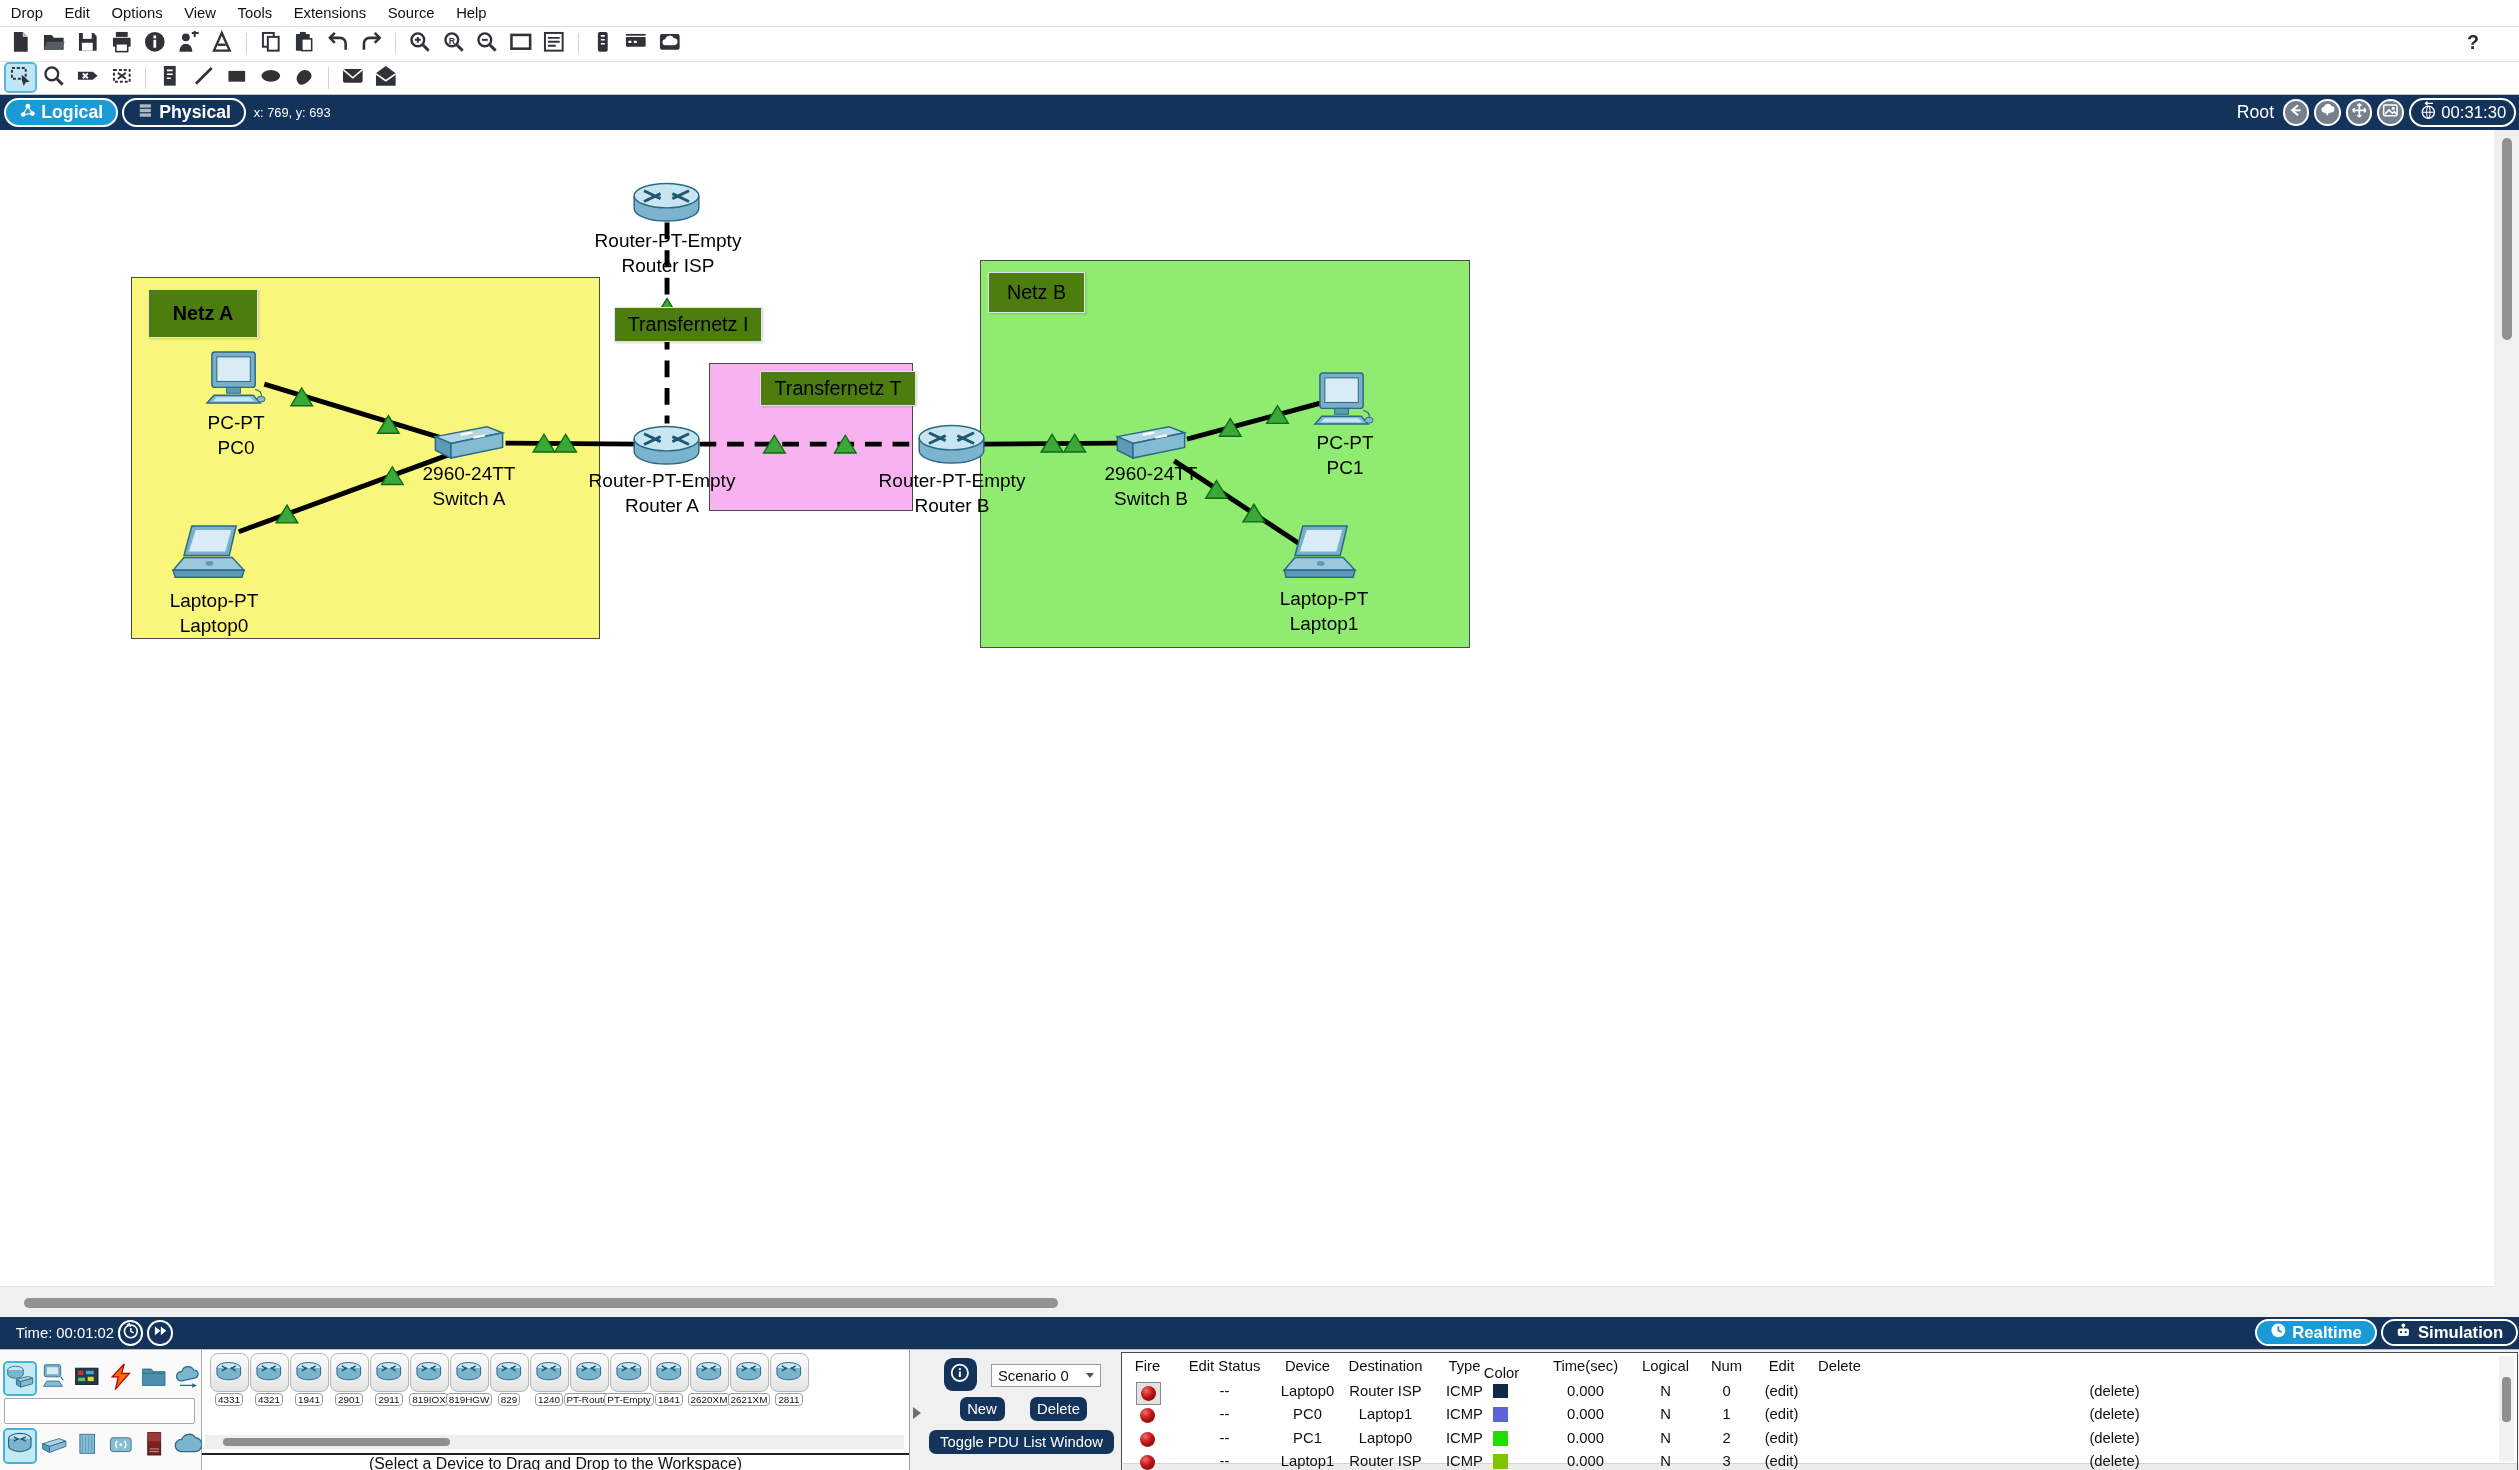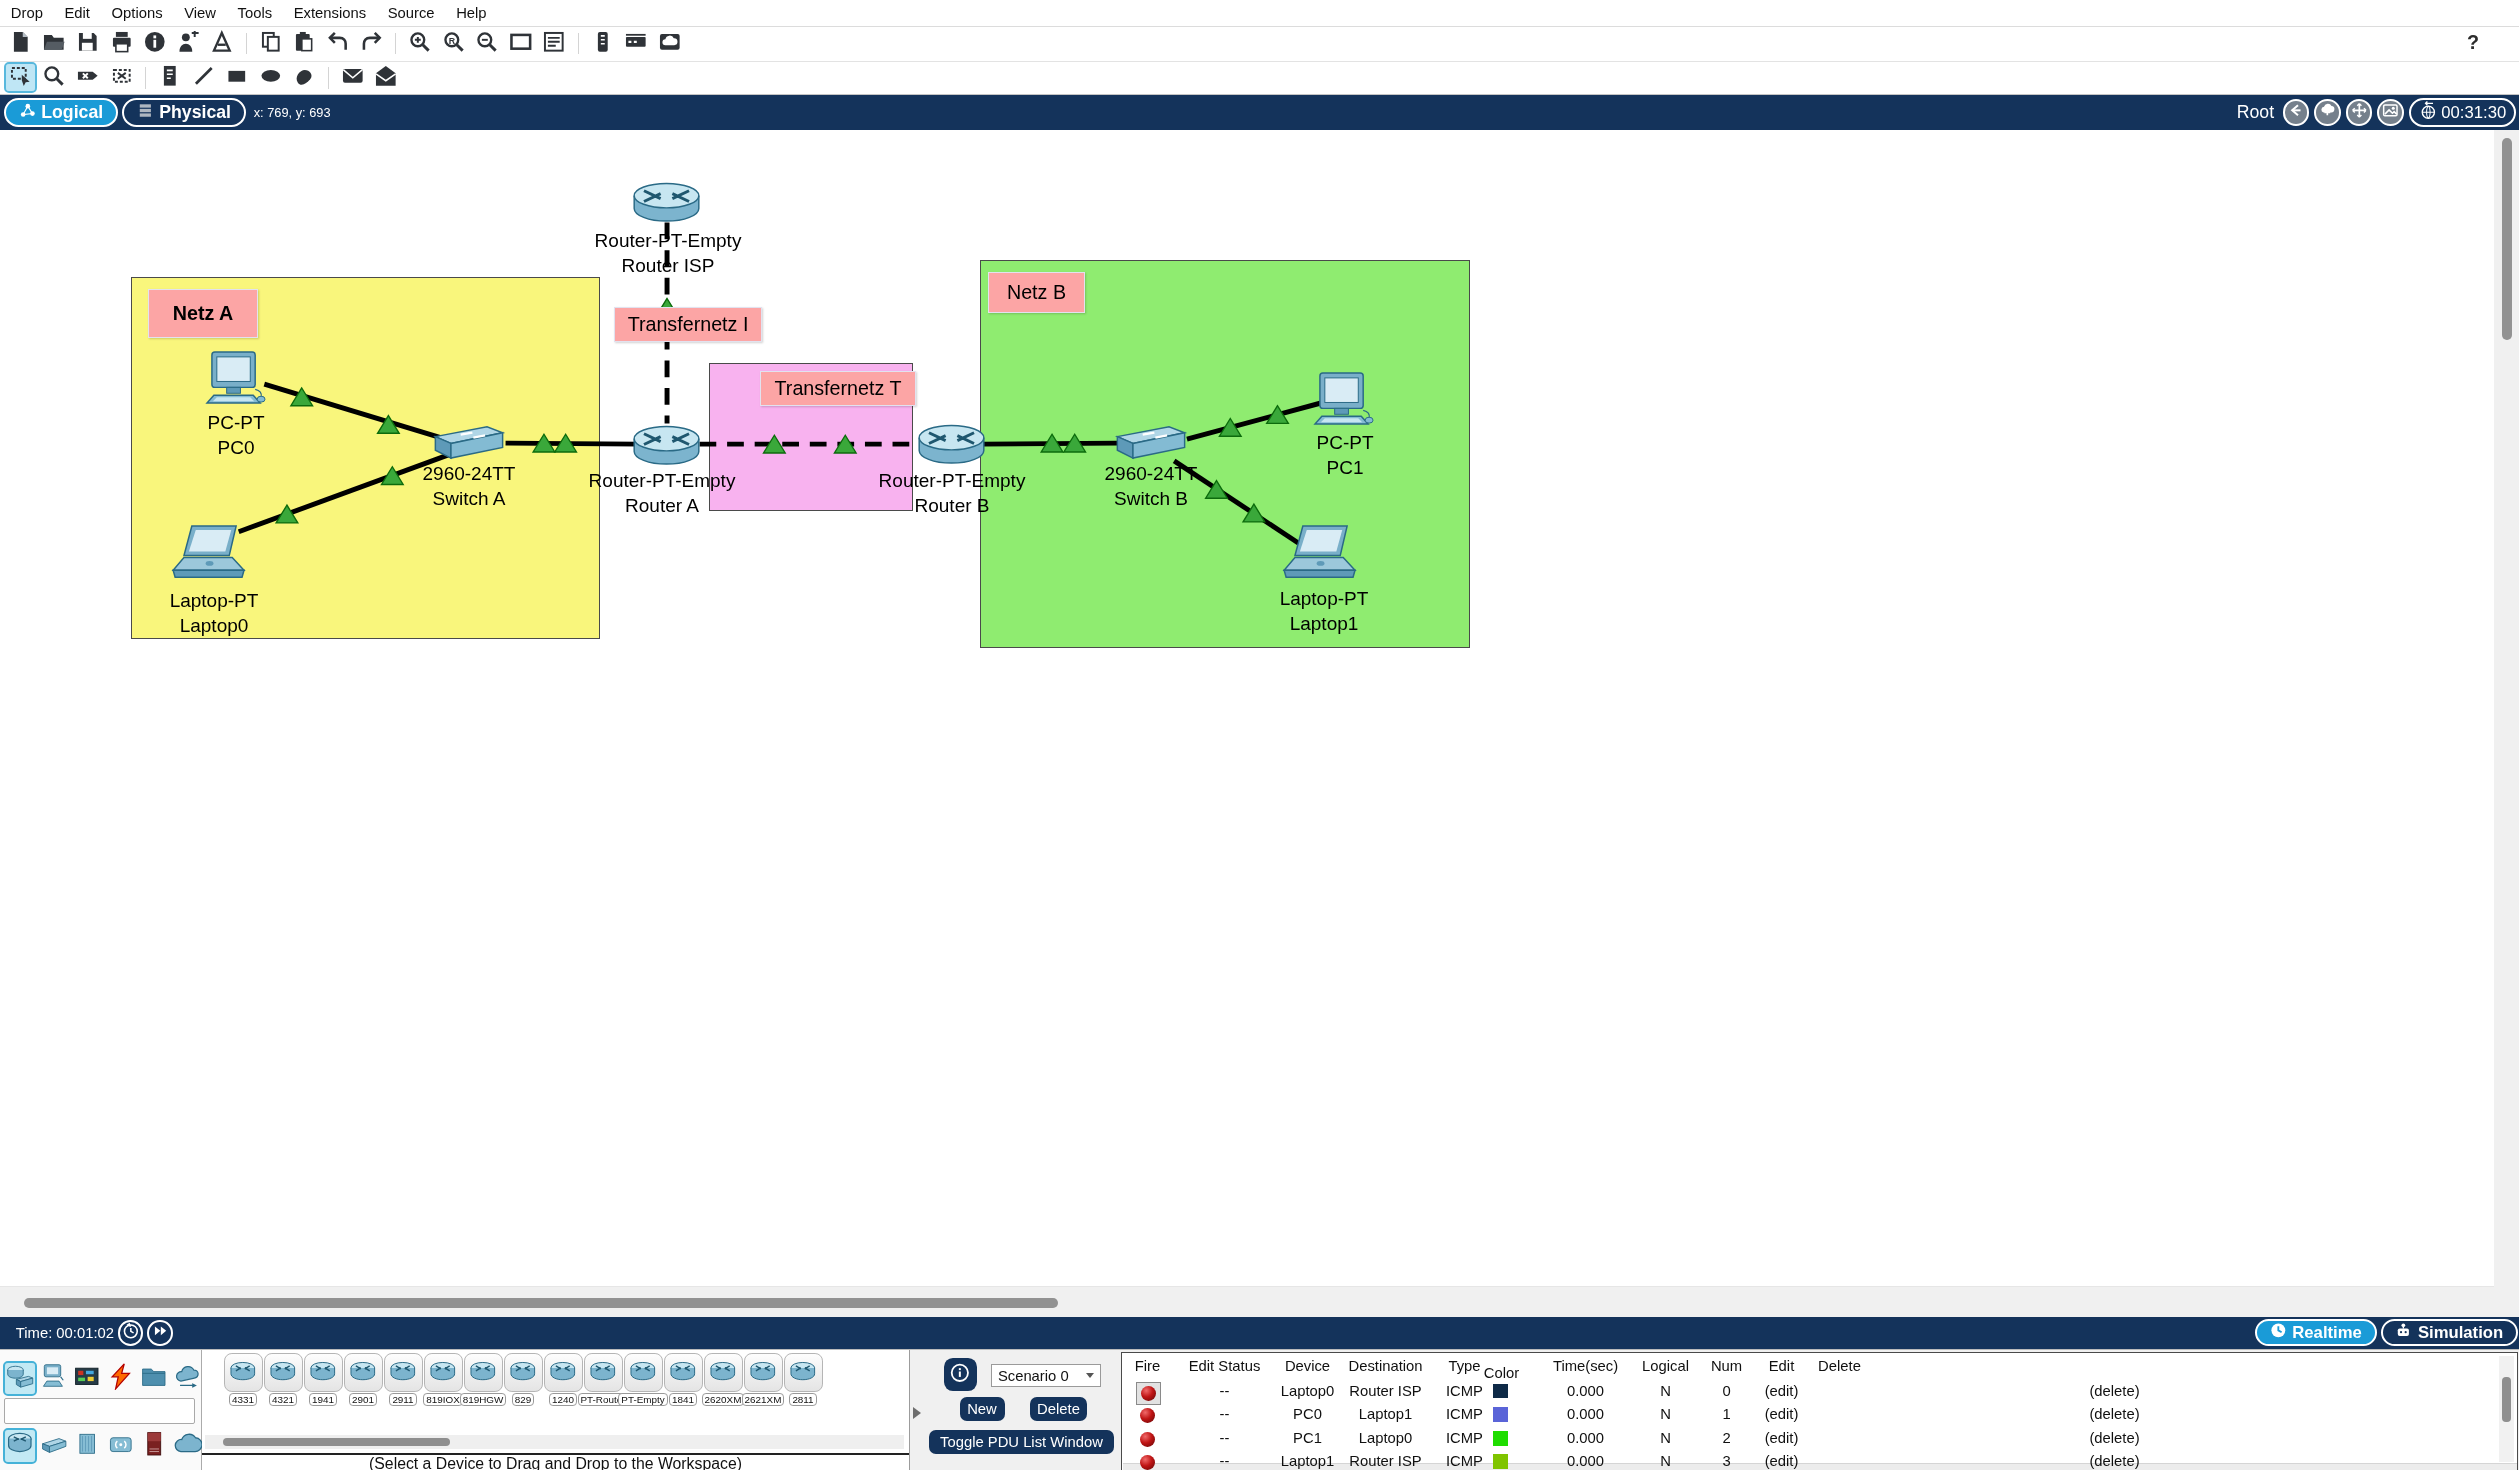--- a/index.html
+++ b/index.html
@@ -30,21 +30,21 @@
   .nav-right{margin-left:auto;display:flex;align-items:center;gap:4.9px;padding-right:3.9px}
   .root-label{font-size:17.7px;margin-right:3.9px}
   .circle-btn{width:26.6px;height:26.6px;border-radius:50%;background:#75808c;border:2px solid #fff;
               box-sizing:border-box;display:inline-flex;align-items:center;justify-content:center}
   .time-pill{height:28.6px;border:2px solid #fff;border-radius:14.8px;display:inline-flex;align-items:center;
              gap:3.9px;padding:0 7.9px;font-size:16.7px;box-sizing:border-box}
 
   
   .canvas{position:absolute;left:0;top:130px;width:2494px;height:1155px;background:#fff;overflow:hidden}
   .zone{position:absolute;border:1px solid #4a4a4a;box-sizing:border-box}
-  .zone-label,.float-label{position:absolute;background:#fca5a5;border:1px solid #e2e2ef;
+  .zone-label,.float-label{position:absolute;background:#4d7c0f;border:1px solid #e2e2ef;
         box-shadow:1px 1px 2px rgba(0,0,0,.18);display:flex;align-items:center;justify-content:center;
         font-size:19.7px;color:#000;box-sizing:border-box;white-space:nowrap}
   #linksvg{position:absolute;left:0;top:0}
   .device{position:absolute}
   .dev-label{position:absolute;transform:translateX(-50%);text-align:center;font-size:19px;
              line-height:24.6px;color:#000;white-space:nowrap}
 
   
   .hscroll{position:absolute;left:0;top:1286px;width:2494px;height:31.5px;background:#f0f0f0;border-top:1px solid #e6e6e6}
   .hscroll .handle{position:absolute;left:23.6px;top:10.8px;width:1034px;height:9.9px;background:#929292;border-radius:4.9px}
@@ -62,21 +62,21 @@
 
   
   .bottom{position:absolute;left:0;top:1349px;width:100%;height:122px;background:#f0f0f0;border-top:1px solid #bbb}
   .palette{position:absolute;left:0;top:0;width:202px;height:122px;background:#fafafa;border-right:1px solid #ababab;box-sizing:border-box}
   .cat-row{position:absolute;left:4.9px;display:flex;gap:3px}
   .cat{width:30.5px;height:31.5px;display:flex;align-items:center;justify-content:center;border-radius:3px}
   .cat.active{background:#c2e9f4;outline:2px solid #45b2d8}
   .sel-box{position:absolute;left:3.9px;top:48px;width:191px;height:25.6px;background:#fff;
            border:1px solid #a9a9a9;border-radius:2px;font-size:12.8px;line-height:25.6px;padding-left:3.9px;box-sizing:border-box}
   .models{position:absolute;left:202px;top:0;width:707px;height:122px;background:#fff}
-  .models-row{position:absolute;left:21px;top:3px;display:flex}
+  .models-row{position:absolute;left:7px;top:3px;display:flex}
   .model{display:flex;flex-direction:column;align-items:center;width:40px}
   .model-btn{width:37px;height:37px;border:1px solid #b5b5b5;border-radius:7.9px;
              background:linear-gradient(#fdfdfd,#e4e4e4);display:flex;align-items:center;justify-content:center}
   .model-label{margin-top:1px;font-size:9.9px;border:1px solid #9a9a9a;border-radius:3.9px;background:#fff;
                padding:0 2px;white-space:nowrap}
   .m-scroll{position:absolute;left:3px;top:85px;width:699px;height:13.8px;background:#efefef}
   .m-scroll .handle{position:absolute;left:17.7px;top:3px;width:227px;height:7.9px;background:#8f8f8f;border-radius:3.9px}
   .hint{position:absolute;left:0;top:103px;width:707px;height:18.7px;border-top:2px solid #222;background:#fff;
         font-size:15.8px;display:flex;align-items:center;justify-content:center}
   .splitter{position:absolute;left:909px;top:0;width:18.7px;height:122px;background:#f0f0f0;border-left:1px solid #9c9c9c}

